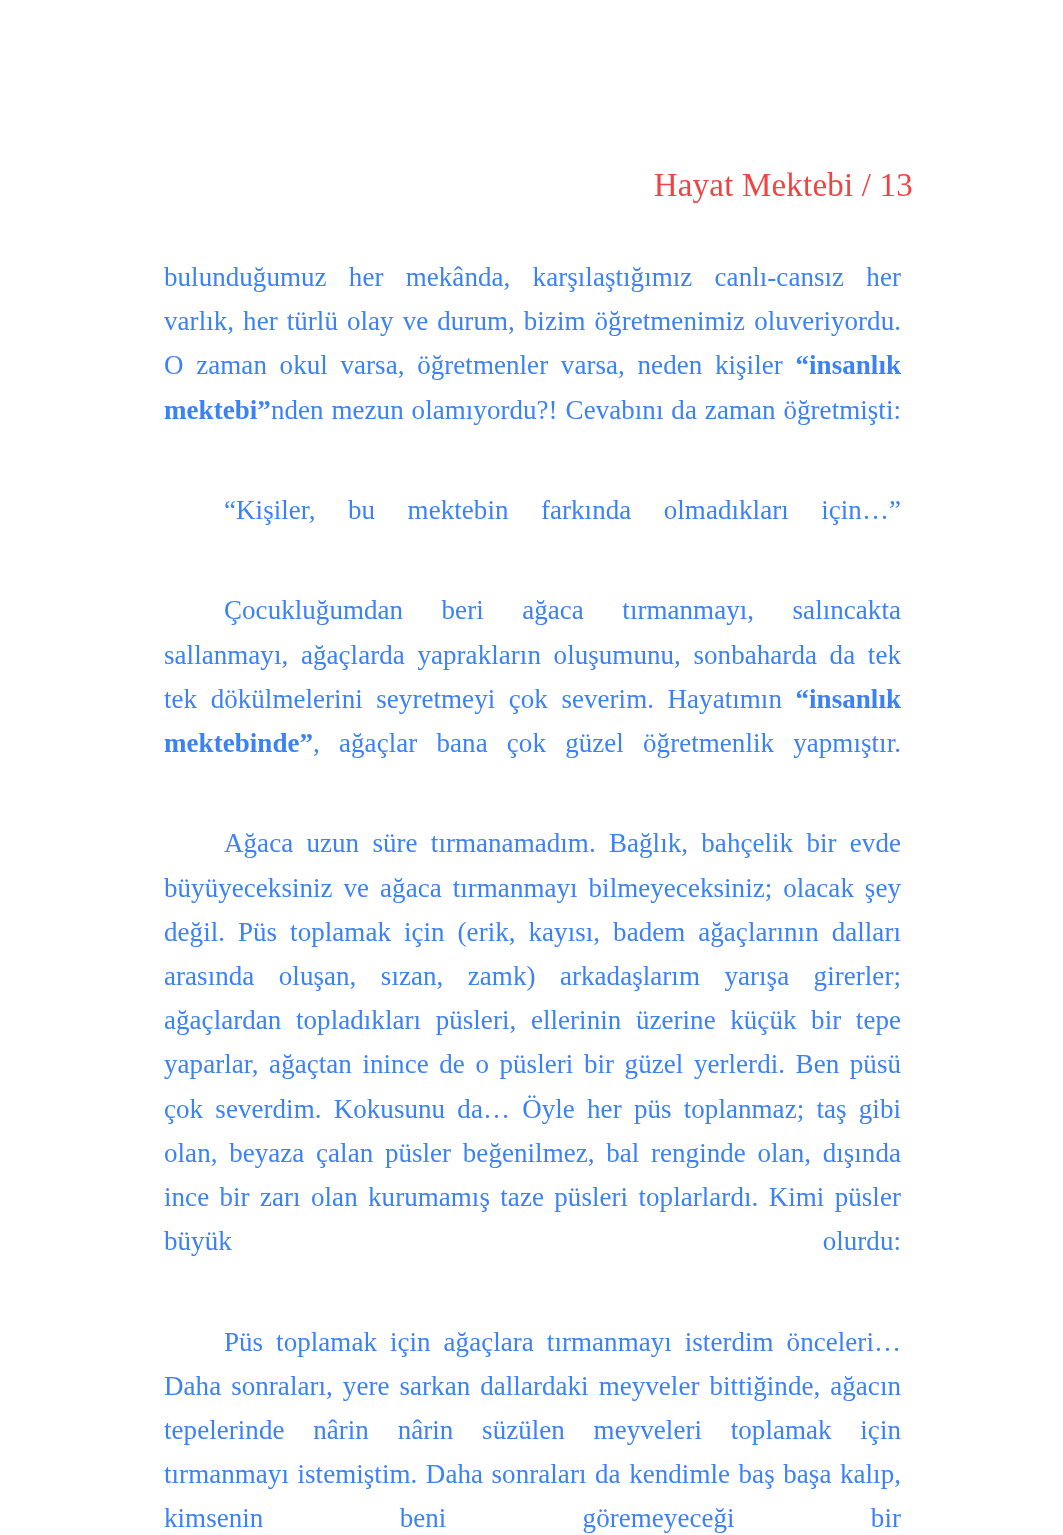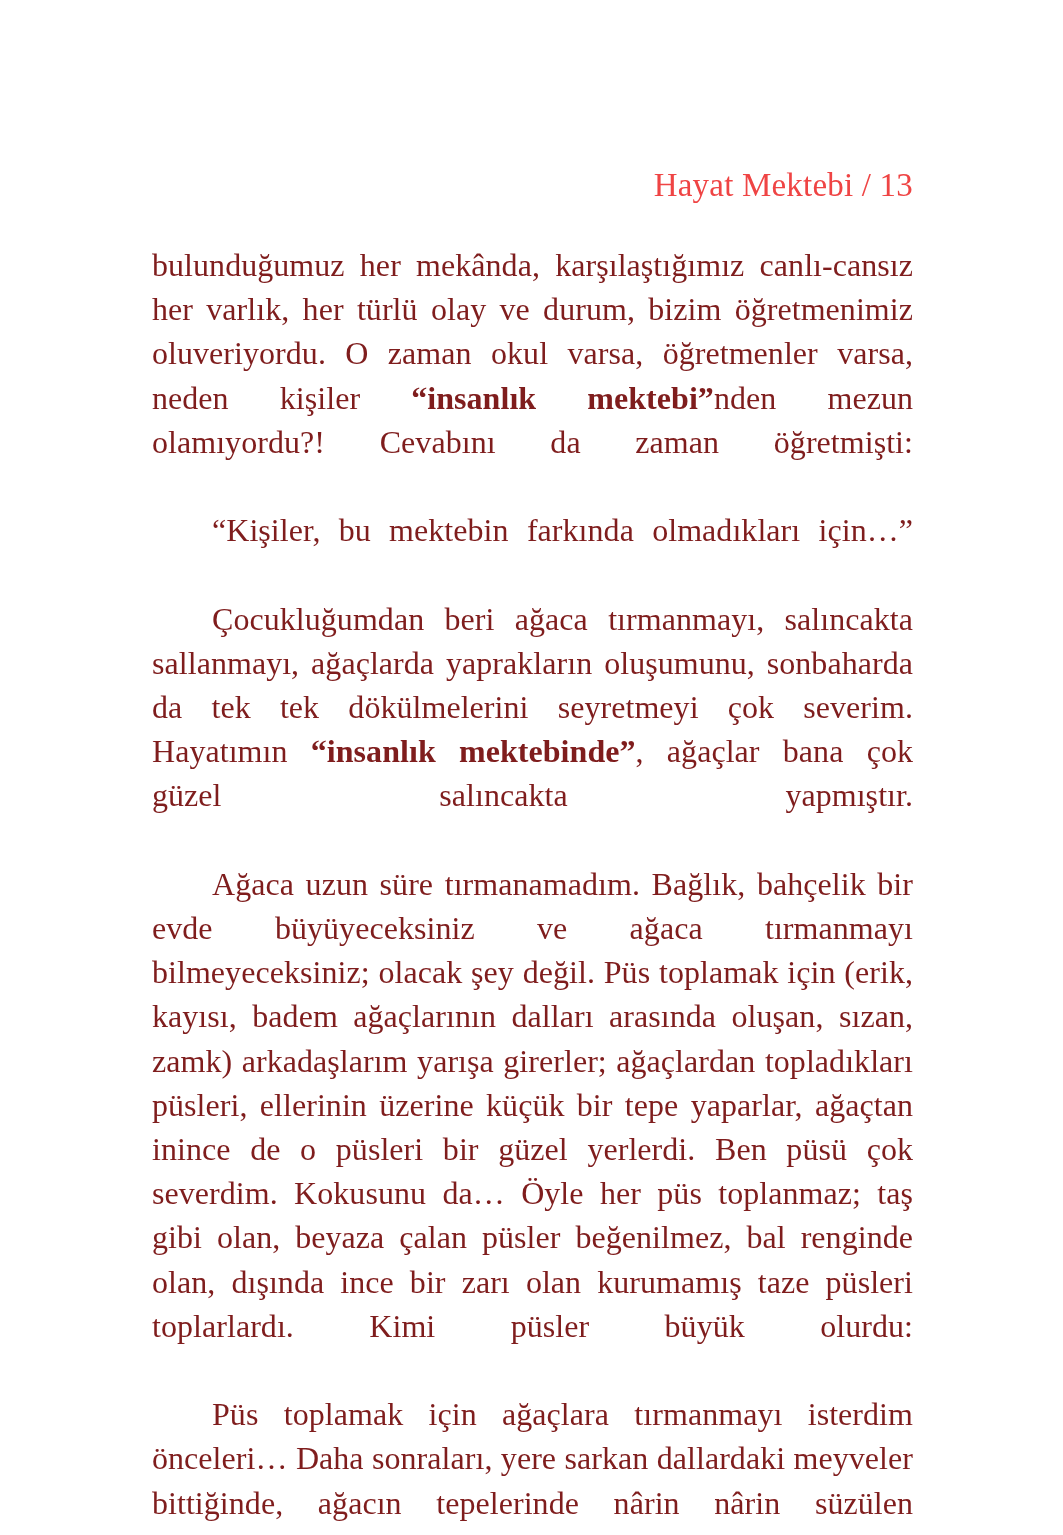--- a/index.html
+++ b/index.html
@@ -38,27 +38,27 @@
 
   
   .text-column {
     position: absolute;
     top: 243px;
     left: 152px;
     width: 761px;
   }
 
   .para {
-    margin: 0;
-    font-size: 32px;
+    margin: 12px;
+    font-size: 27px;
     line-height: 44.2px;
     text-align: justify;
     text-justify: inter-word;
     hyphens: none;
-    color: #7f1d1d;
+    color: #3b82f6;
     letter-spacing: 0.05px;
     word-spacing: 0.2px;
   }
 
   .para.indent {
     text-indent: 60px;
   }
 
   .para.flush {
     text-indent: 0;
@@ -78,18 +78,18 @@
 </head>
 <body>
 
 <div class="page">
 
   <div class="running-header">Hayat Mektebi / 13</div>
 
   <div class="text-column">
       <p class="para flush"><span>bulunduğumuz her mekânda, karşılaştığımız canlı-cansız her varlık, her türlü olay ve durum, bizim öğretmenimiz oluveriyordu. O zaman okul varsa, öğretmenler varsa, neden kişiler </span><span class="b">“insanlık mektebi”</span><span>nden mezun olamıyordu?! Cevabını da zaman öğretmişti:</span></p>
       <p class="para indent"><span>“Kişiler, bu mektebin farkında olmadıkları için…”</span></p>
-      <p class="para indent"><span>Çocukluğumdan beri ağaca tırmanmayı, salıncakta sallanmayı, ağaçlarda yaprakların oluşumunu, sonbaharda da tek tek dökülmelerini seyretmeyi çok severim. Hayatımın </span><span class="b">“insanlık mektebinde”</span><span>, ağaçlar bana çok güzel salıncakta yapmıştır.</span></p>
+      <p class="para indent"><span>Çocukluğumdan beri ağaca tırmanmayı, salıncakta sallanmayı, ağaçlarda yaprakların oluşumunu, sonbaharda da tek tek dökülmelerini seyretmeyi çok severim. Hayatımın </span><span class="b">“insanlık mektebinde”</span><span>, ağaçlar bana çok güzel öğretmenlik yapmıştır.</span></p>
       <p class="para indent"><span>Ağaca uzun süre tırmanamadım. Bağlık, bahçelik bir evde büyüyeceksiniz ve ağaca tırmanmayı bilmeyeceksiniz; olacak şey değil. Püs toplamak için (erik, kayısı, badem ağaçlarının dalları arasında oluşan, sızan, zamk) arkadaşlarım yarışa girerler; ağaçlardan topladıkları püsleri, ellerinin üzerine küçük bir tepe yaparlar, ağaçtan inince de o püsleri bir güzel yerlerdi. Ben püsü çok severdim. Kokusunu da… Öyle her püs toplanmaz; taş gibi olan, beyaza çalan püsler beğenilmez, bal renginde olan, dışında ince bir zarı olan kurumamış taze püsleri toplarlardı. Kimi püsler büyük olurdu:</span></p>
       <p class="para indent"><span>Püs toplamak için ağaçlara tırmanmayı isterdim önceleri… Daha sonraları, yere sarkan dallardaki meyveler bittiğinde, ağacın tepelerinde nârin nârin süzülen meyveleri toplamak için tırmanmayı istemiştim. Daha sonraları da kendimle baş başa kalıp, kimsenin beni göremeyeceği bir</span></p>
     </div>
 
 </div>
 
 </body></html>

